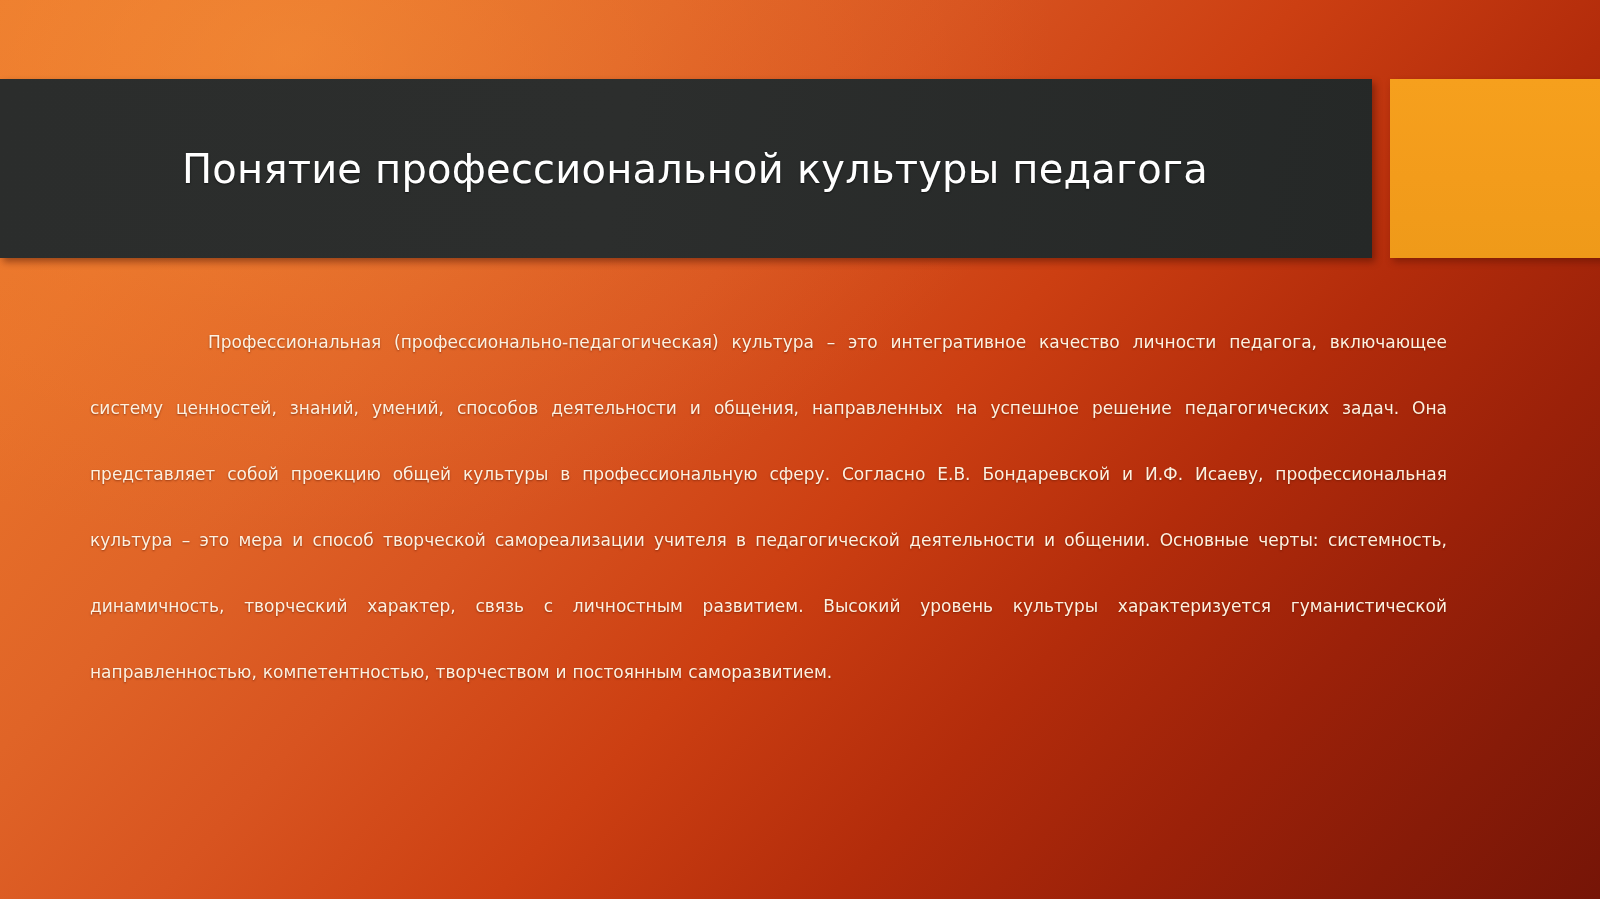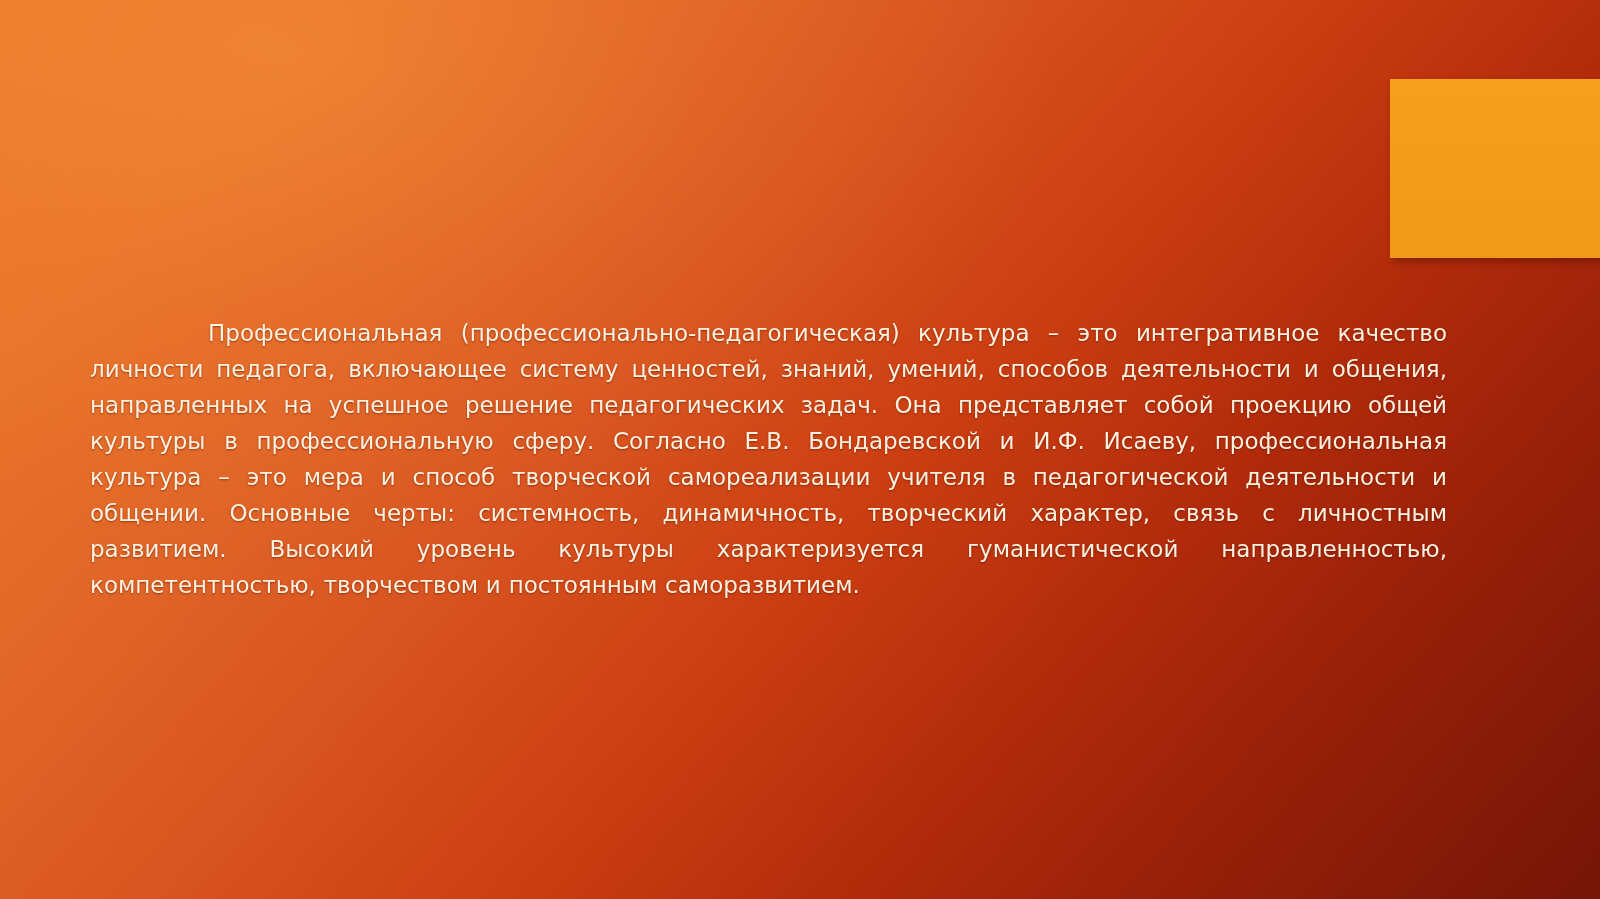--- a/index.html
+++ b/index.html
@@ -78,36 +78,39 @@
   
   .body-wrap {
     position: absolute;
     left: 90px;
     top: 292px;
     width: 1357px;
     z-index: 2;
   }
   .body-text {
     color: #fdf1e0;
-    font-size: 23px;
-    line-height: 36px;
+    font-size: 17px;
+    line-height: 66px;
     text-align: justify;
     text-justify: inter-word;
     text-indent: 118px;
     font-weight: 400;
     text-shadow: 0 1px 2px rgba(90,20,0,0.55);
     hyphens: none;
     word-spacing: 0.5px;
   }
 </style>
 </head>
 <body>
 
 <div class="slide">
 
+  <div class="title-band">
+    <div class="title-text">Понятие профессиональной культуры педагога</div>
+  </div>
 
   <div class="accent-block"></div>
 
   <div class="body-wrap">
     <p class="body-text">Профессиональная (профессионально-педагогическая) культура – это интегративное качество личности педагога, включающее систему ценностей, знаний, умений, способов деятельности и общения, направленных на успешное решение педагогических задач. Она представляет собой проекцию общей культуры в профессиональную сферу. Согласно Е.В. Бондаревской и И.Ф. Исаеву, профессиональная культура – это мера и способ творческой самореализации учителя в педагогической деятельности и общении. Основные черты: системность, динамичность, творческий характер, связь с личностным развитием. Высокий уровень культуры характеризуется гуманистической направленностью, компетентностью, творчеством и постоянным саморазвитием.</p>
   </div>
 
 </div>
 
 </body></html>

